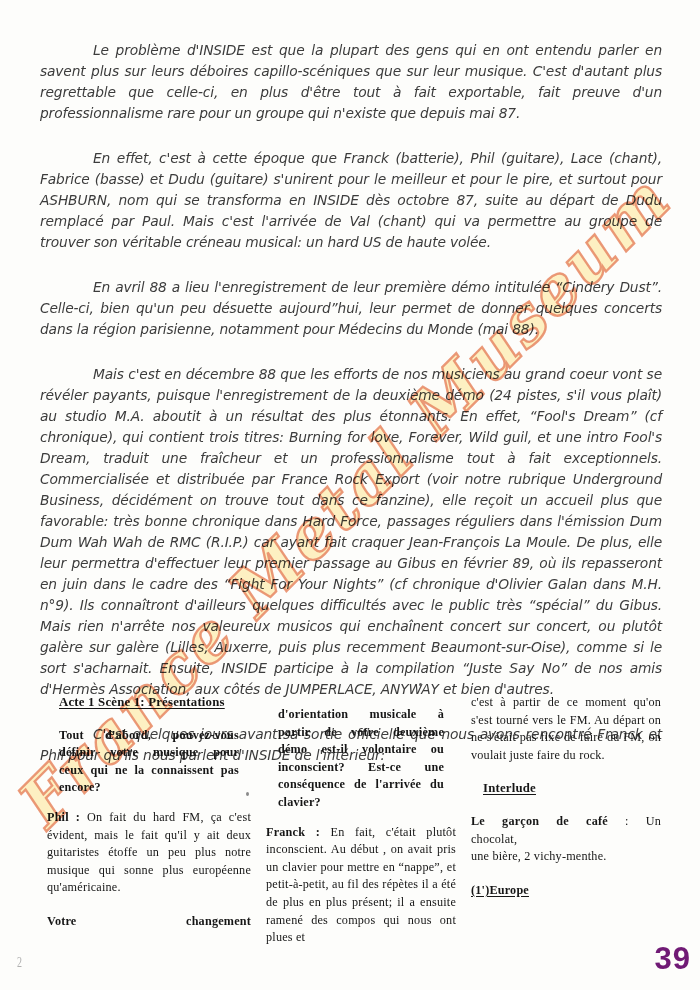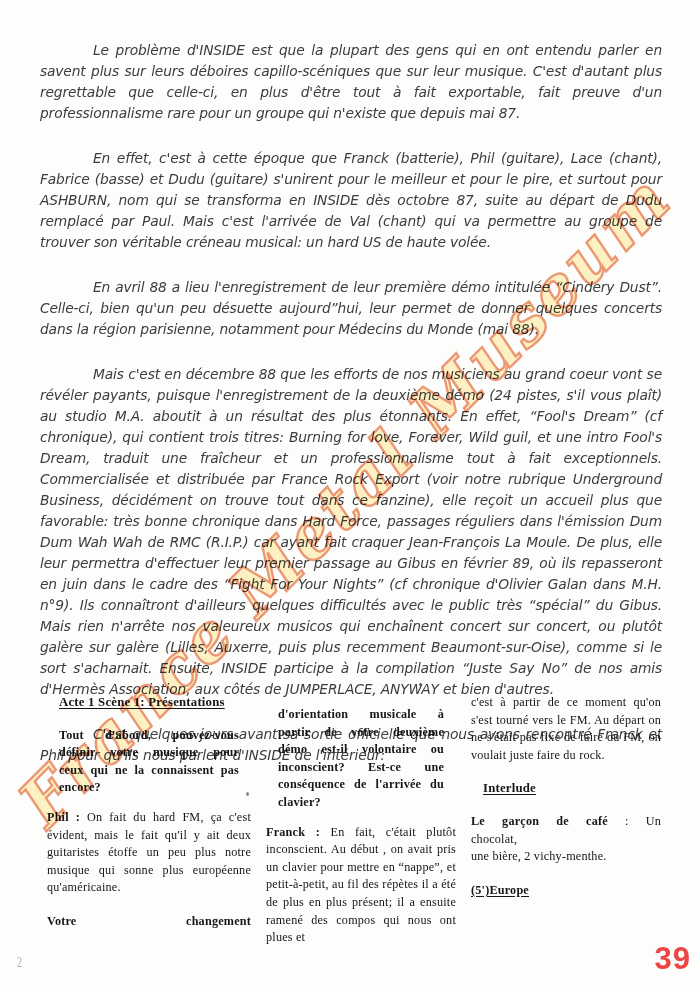--- a/index.html
+++ b/index.html
@@ -51,21 +51,21 @@
     color:#ffefb6;
     -webkit-text-stroke:2.4px rgba(228,108,64,0.85);
     text-shadow:0 0 1px rgba(228,108,64,0.6);
     opacity:0.8;mix-blend-mode:multiply;
     pointer-events:none;z-index:5;
   }
   
   .pageno{
     position:absolute;right:9px;bottom:13px;
     font-family:"Liberation Sans",sans-serif;font-weight:bold;
-    font-size:31px;color:#ef4444;letter-spacing:1px;
+    font-size:31px;color:#701a75;letter-spacing:1px;
   }
   .artifact{
     position:absolute;left:17px;top:956px;
     font-family:"Liberation Serif",serif;font-size:10px;color:#b0b0b0;
     transform:scaleY(1.5);filter:blur(0.3px);
   }
   .speck{position:absolute;border-radius:50%;}
   .speck1{left:419px;top:683px;width:3px;height:3px;background:#5d5d5d;}
   .speck2{left:246px;top:792px;width:3px;height:4px;background:#8a8a8a;}
 </style>
@@ -102,21 +102,21 @@
 
     <div class="col">
       <p class="a">c'est à partir de ce moment qu'on s'est tourné vers le FM. Au départ on ne s'était pas fixé de faire du FM, on voulait juste faire du rock.</p>
       <div class="gap"></div>
       <div class="colheading">Interlude</div>
       <div class="a jline"><span class="speaker">Le garçon de café</span><span> : Un</span></div>
       <div class="a">chocolat,</div>
       <div class="a">une bière, 2 vichy-menthe.</div>
       <div class="gap"></div>
       <div class="h2block">
-        <div><span class="uline">(5')Europe</span></div>
+        <div><span class="uline">(1')Europe</span></div>
       </div>
     </div>
 
   </div>
 
   <div class="watermark">France Metal Museum</div>
 
   <div class="pageno">39</div>
   <div class="artifact">2</div>
   <div class="speck speck1"></div>

